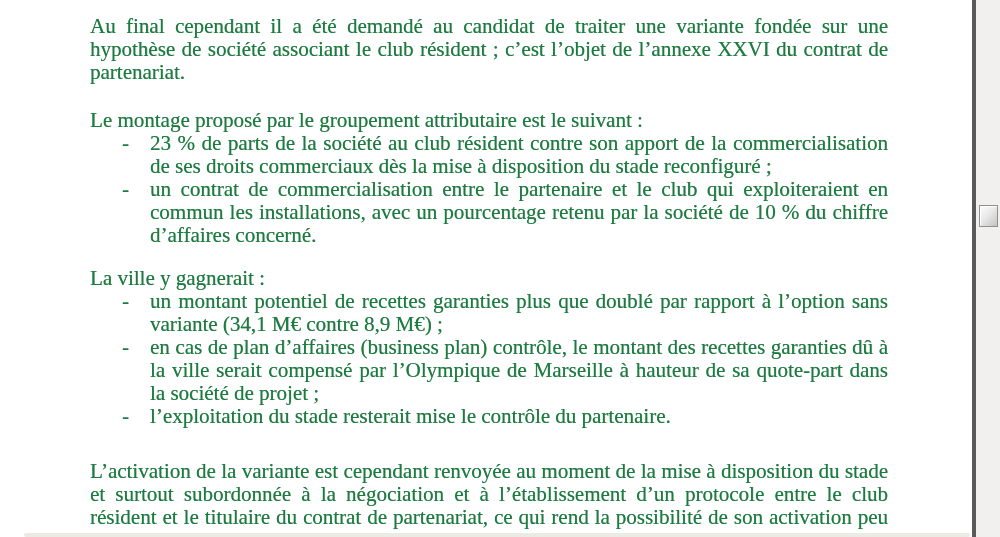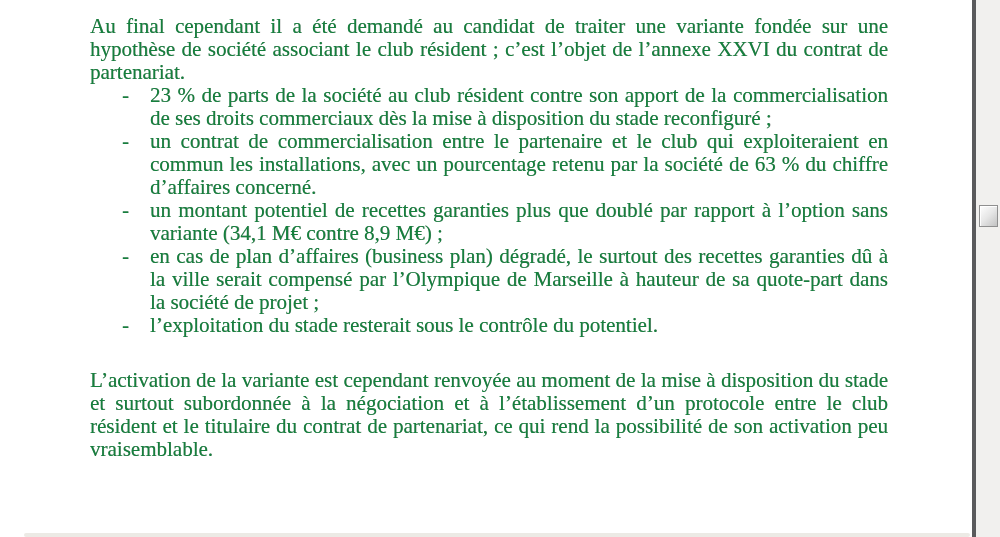--- a/index.html
+++ b/index.html
@@ -65,45 +65,47 @@
     border-radius: 2px;
   }
 </style>
 </head>
 <body>
 
 <div class="doc">
 
   <p class="para">Au final cependant il a été demandé au candidat de traiter une variante fondée sur une hypothèse de société associant le club résident ; c’est l’objet de l’annexe XXVI du contrat de partenariat.</p>
 
+  <p class="para mt-25">Le montage proposé par le groupement attributaire est le suivant :</p>
 
   <div class="blist mt-23">
     <div class="li">
       <span class="dash">-</span>
       <span class="li-text">23 % de parts de la société au club résident contre son apport de la commercialisation de ses droits commerciaux dès la mise à disposition du stade reconfiguré ;</span>
     </div>
     <div class="li">
       <span class="dash">-</span>
-      <span class="li-text">un contrat de commercialisation entre le partenaire et le club qui exploiteraient en commun les installations, avec un pourcentage retenu par la société de 63 % du chiffre d’affaires concerné.</span>
+      <span class="li-text">un contrat de commercialisation entre le partenaire et le club qui exploiteraient en commun les installations, avec un pourcentage retenu par la société de 10 % du chiffre d’affaires concerné.</span>
     </div>
   </div>
 
+  <p class="para mt-20">La ville y gagnerait :</p>
 
   <div class="blist mt-22">
     <div class="li">
       <span class="dash">-</span>
       <span class="li-text">un montant potentiel de recettes garanties plus que doublé par rapport à l’option sans variante (34,1 M€ contre 8,9 M€) ;</span>
     </div>
     <div class="li">
       <span class="dash">-</span>
-      <span class="li-text">en cas de plan d’affaires (business plan) dégradé, le surtout des recettes garanties dû à la ville serait compensé par l’Olympique de Marseille à hauteur de sa quote-part dans la société de projet ;</span>
+      <span class="li-text">en cas de plan d’affaires (business plan) contrôle, le montant des recettes garanties dû à la ville serait compensé par l’Olympique de Marseille à hauteur de sa quote-part dans la société de projet ;</span>
     </div>
     <div class="li">
       <span class="dash">-</span>
-      <span class="li-text">l’exploitation du stade resterait sous le contrôle du potentiel.</span>
+      <span class="li-text">l’exploitation du stade resterait mise le contrôle du partenaire.</span>
     </div>
   </div>
 
   <p class="para mt-18">L’activation de la variante est cependant renvoyée au moment de la mise à disposition du stade et surtout subordonnée à la négociation et à l’établissement d’un protocole entre le club résident et le titulaire du contrat de partenariat, ce qui rend la possibilité de son activation peu vraisemblable.</p>
 
 </div>
 
 <div class="right-rail">
   <div class="rail-line"></div>
   <div class="rail-track"></div>

